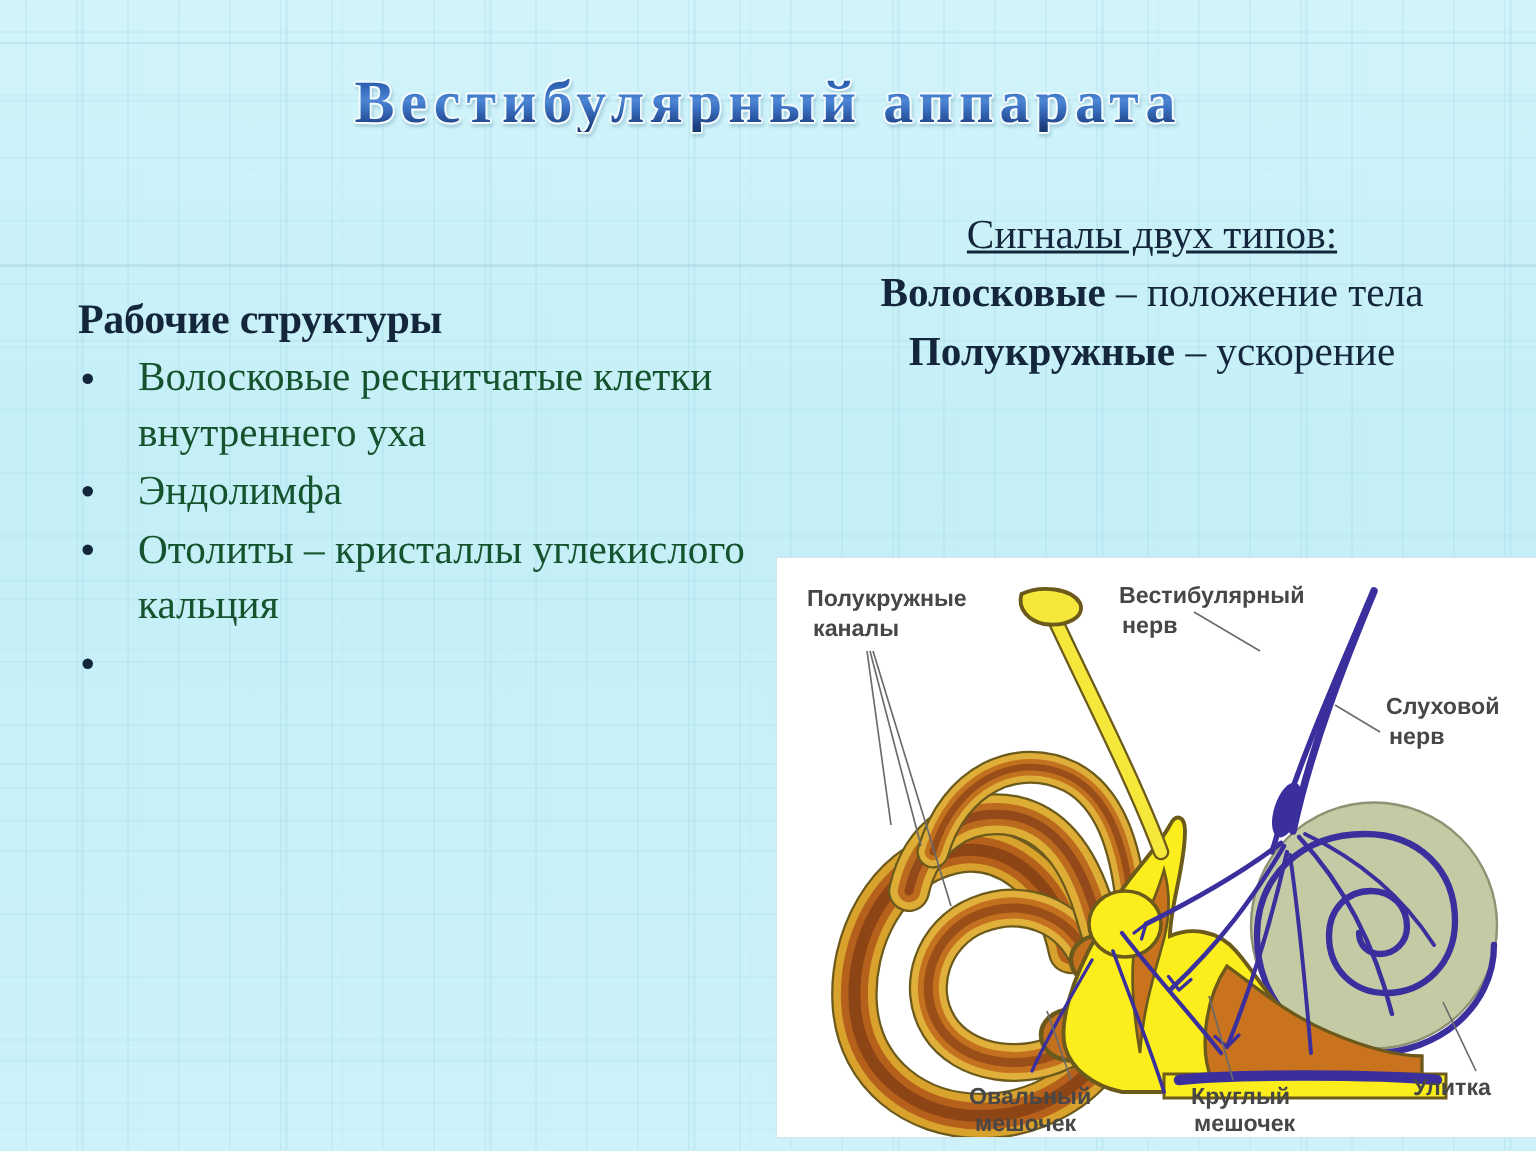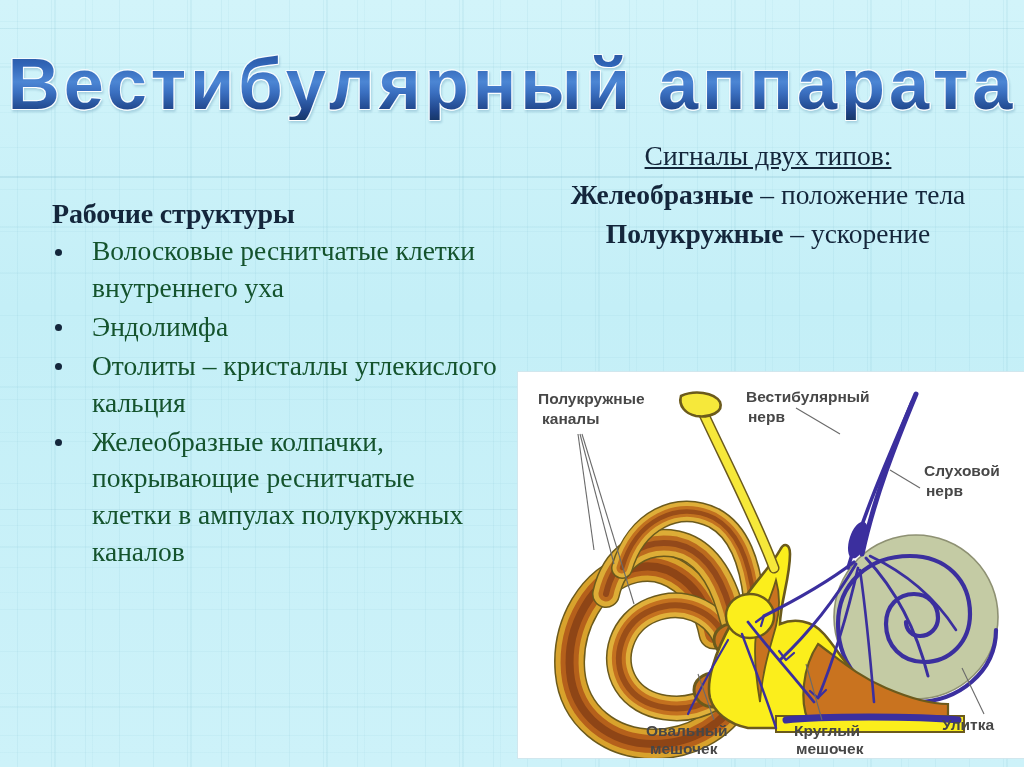--- a/index.html
+++ b/index.html
@@ -90,22 +90,22 @@
   #title-wrap {
     position: absolute;
     left: 0;
     top: 48px;
     width: 1024px;
     text-align: center;
     z-index: 5;
   }
   #slide-title {
     display: inline-block;
-    font-family: Liberation Sans, sans-serif;
-    font-size: 72px;
+    font-family: Liberation Serif, serif;
+    font-size: 40px;
     line-height: 1.0;
     font-weight: 700;
     letter-spacing: 4px;
     color: #2f5fae;
     background-image: linear-gradient(to bottom,
       #29539d 0%,
       #2f63b5 22%,
       #4c86d4 47%,
       #3a6fc0 62%,
       #1f4488 88%,
@@ -239,31 +239,30 @@
       <li>
         <span class="bullet-dot"></span>
         <span>Эндолимфа</span>
       </li>
       <li>
         <span class="bullet-dot"></span>
         <span>Отолиты – кристаллы углекислого кальция</span>
       </li>
       <li>
         <span class="bullet-dot"></span>
-        <span>Желеобразные колпачки, покрывающие реснитчатые клетки в ампулах полукружных каналов</span>
       </li>
     </ul>
   </div>
 
   <div id="right-col">
     <p class="line">
       <span class="underlined">Сигналы двух типов:</span>
     </p>
     <p class="line">
-      <span class="strong">Желеобразные</span><span> – положение тела</span>
+      <span class="strong">Волосковые</span><span> – положение тела</span>
     </p>
     <p class="line">
       <span class="strong">Полукружные</span><span> – ускорение</span>
     </p>
   </div>
 
   <div id="diagram-panel">
     <svg id="diagram-svg" viewBox="0 0 506 386" xmlns="http://www.w3.org/2000/svg">
 
       <rect x="0" y="0" width="506" height="386" fill="#ffffff"></rect>

